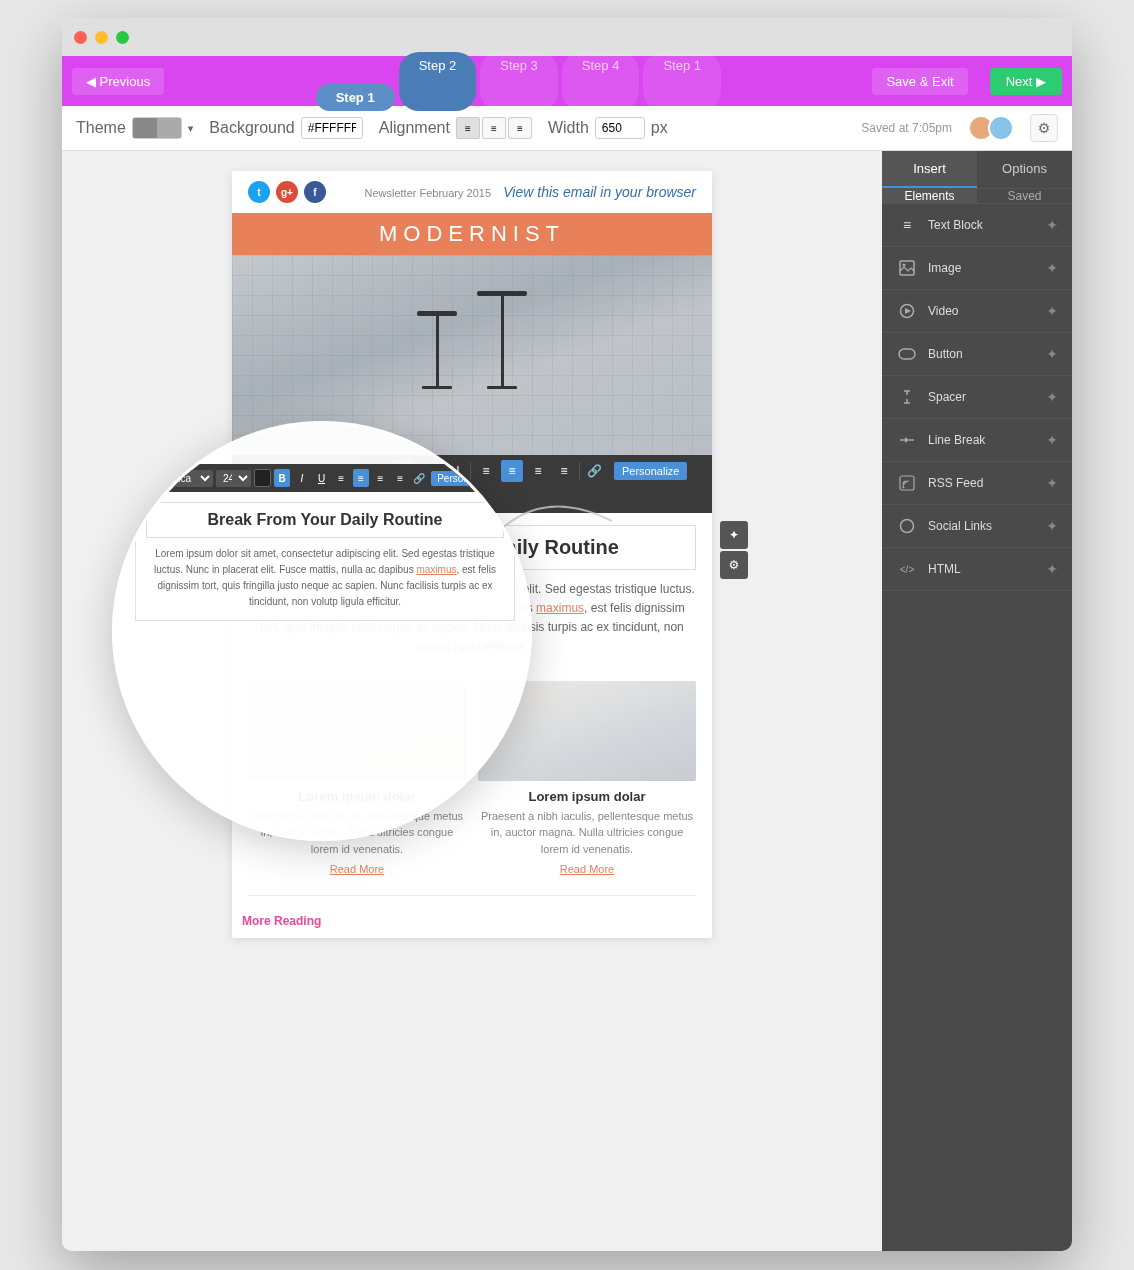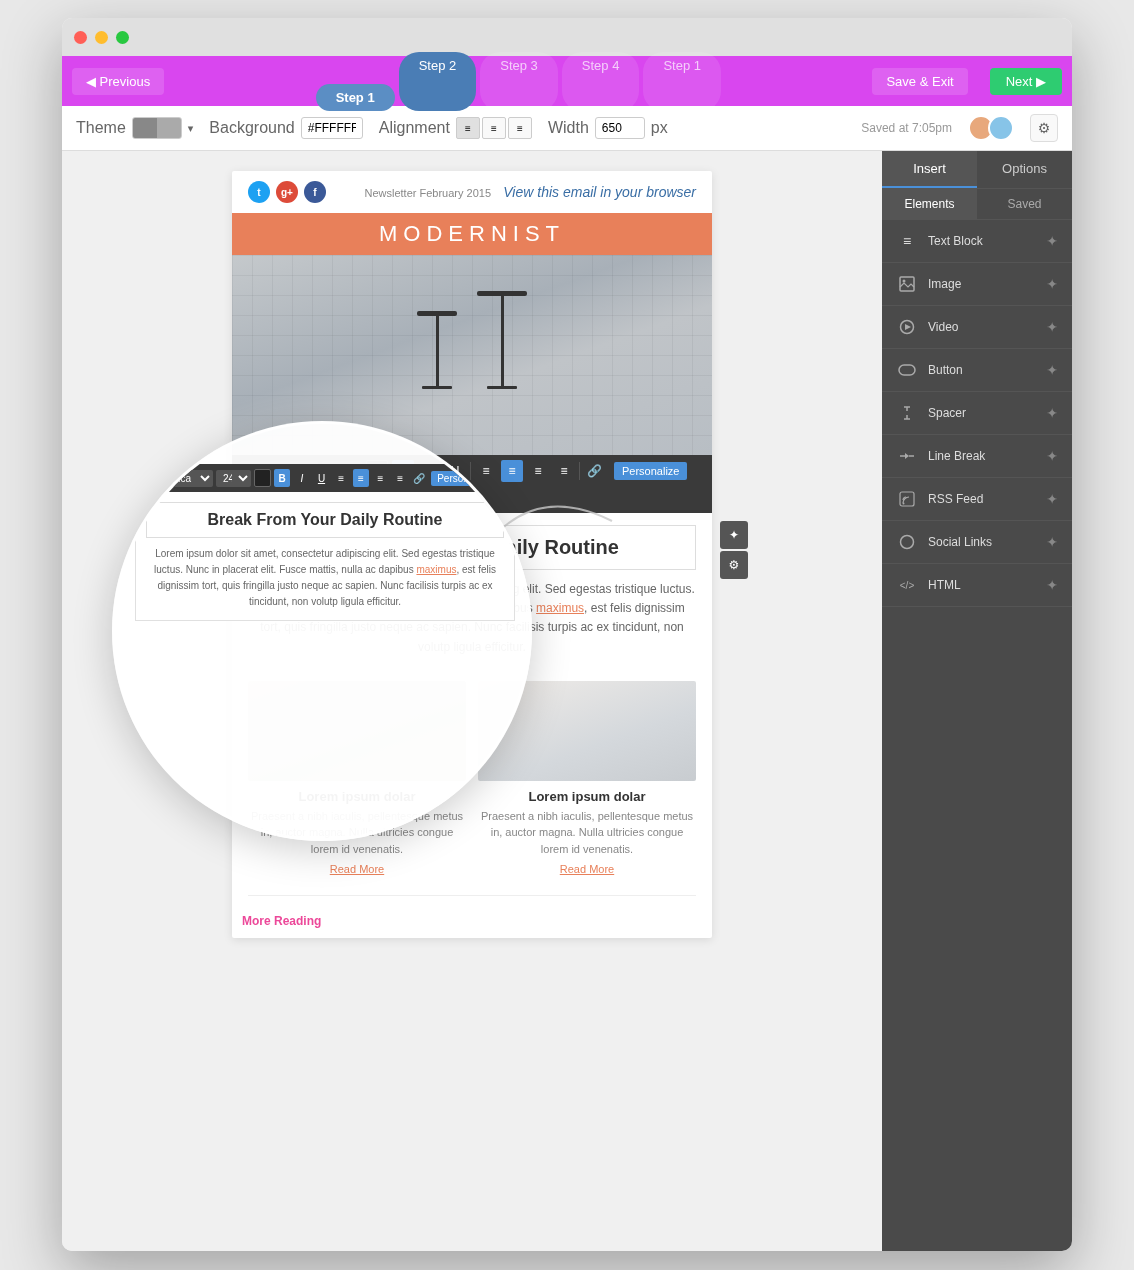--- a/index.html
+++ b/index.html
@@ -484,21 +484,20 @@
       color: #fff;
       background: #555;
       border-bottom: 2px solid #4a90d9;
     }
     .sidebar-subtabs {
       display: flex;
       border-bottom: 1px solid #555;
     }
     .sidebar-subtab {
       flex: 1;
-      padding: 8px;
       text-align: center;
       font-size: 12px;
       color: #aaa;
       cursor: pointer;
     }
     .sidebar-subtab.active {
       color: #fff;
       background: #555;
     }
     .sidebar-item {

